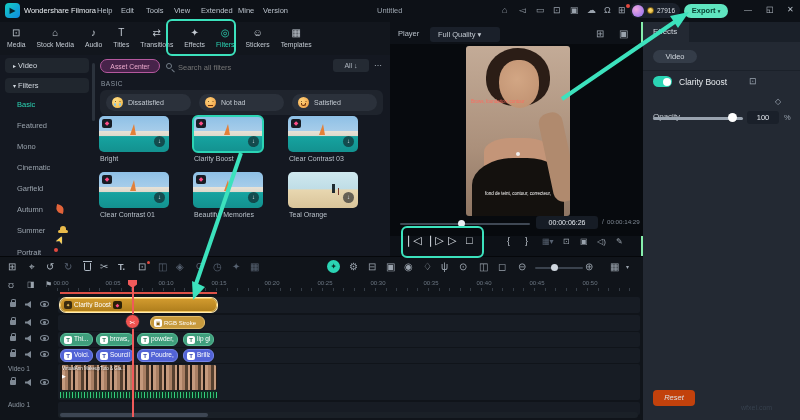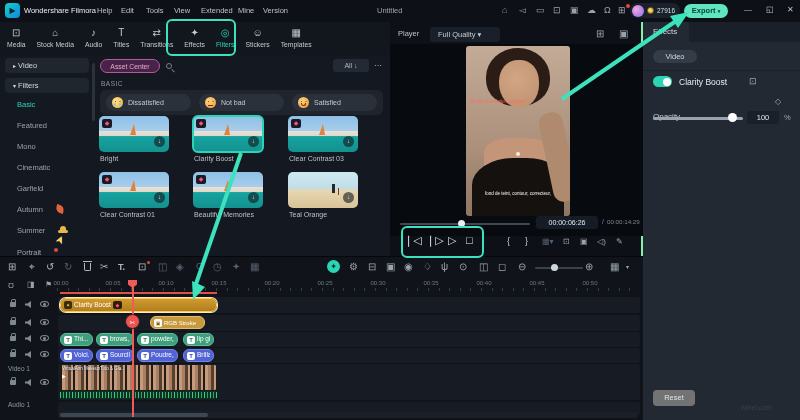--- a/index.html
+++ b/index.html
@@ -82,21 +82,21 @@
   
   .rightpanel{position:absolute;left:643px;top:22px;width:157px;height:398px;background:#232933;}
   .rp-tabs{position:absolute;left:0;top:0;width:157px;height:20px;background:#1a2029;}
   .rp-tab{position:absolute;left:0;top:0;width:46px;height:20px;background:#232933;color:#d3d9e0;font-size:8px;line-height:20px;padding-left:10px;box-sizing:border-box;}
   .vpill{position:absolute;left:10px;top:28px;width:44px;height:13px;background:#343c48;border-radius:7px;color:#d3d9e0;font-size:7.5px;text-align:center;line-height:13px;}
   .toggle{position:absolute;left:10px;top:54px;width:19px;height:11px;background:#2bd4b4;border-radius:6px;}
   .toggle::after{content:"";position:absolute;right:1.5px;top:1.5px;width:8px;height:8px;background:#fff;border-radius:50%;}
   .slidertrack{position:absolute;left:10px;top:95px;width:90px;height:3px;background:#99a3af;border-radius:2px;}
   .sliderknob{position:absolute;left:85px;top:91px;width:9px;height:9px;background:#fff;border-radius:50%;}
   .valbox{position:absolute;left:104px;top:89px;width:32px;height:13px;background:#1a202a;border-radius:3px;color:#e4e9ef;font-size:7.5px;text-align:center;line-height:13px;}
-  .resetbtn{position:absolute;left:10px;top:368px;width:42px;height:16px;background:#737373;border-radius:4px;color:#dde2e8;font-size:7.5px;text-align:center;line-height:16px;}
+  .resetbtn{position:absolute;left:10px;top:368px;width:42px;height:16px;background:#c2410c;border-radius:4px;color:#dde2e8;font-size:7.5px;text-align:center;line-height:16px;font-style:italic;}
   .watermark{position:absolute;left:98px;top:382px;font-size:7px;color:#36404d;}
   
   .timeline{position:absolute;left:0;top:256px;width:643px;height:164px;background:#10141a;border-top:1px solid #05070a;}
   .ruler{position:absolute;left:57px;top:22px;width:583px;height:12px;
          background:repeating-linear-gradient(90deg,#353d47 0 1px,transparent 1px 10.6px);background-size:100% 3px;background-position:0 100%;background-repeat:no-repeat;}
   .rlabel{position:absolute;top:1px;width:20px;text-align:center;font-size:6px;color:#6b7682;}
   .lane{position:absolute;left:58px;width:582px;background:#171c24;border-radius:2px;}
   .clip{position:absolute;box-sizing:border-box;border-radius:6px;display:flex;align-items:center;gap:2px;padding:0 3px;overflow:hidden;white-space:nowrap;}
   .cliptext{font-size:6.5px;color:#fff;overflow:hidden;}
   .tbadge{width:8px;height:8px;border-radius:2px;background:#fff;font-size:6px;font-weight:bold;text-align:center;line-height:8px;flex:none;}
@@ -228,20 +228,21 @@
       <span class="sitem" style="top:194px;">Portrait</span>
       <span class="mi mi-leaf" style="left:56px;top:150px;"></span>
       <span class="mi mi-hat" style="left:58px;top:175px;"></span>
       <span class="reddot" style="left:54px;top:193px;"></span>
       <div class="vscroll"></div>
     </div>
 
     <div class="assetarea">
       <div class="badge">Asset Center</div>
       <span class="mi mi-mag" style="left:70px;top:8px;"></span>
+      <input class="searchinput" placeholder="Search all filters" style="">
       <div class="allpill">All ↓</div>
       <span class="abs" style="left:278px;top:7px;font-size:8px;color:#aeb6bf;">⋯</span>
       <span class="section">BASIC</span>
 
       <div class="fbwrap">
         <div class="fbpill" style="left:6px;">
           <span class="face cry"></span>
           <span class="fblabel">Dissatisfied</span>
         </div>
         <div class="fbpill" style="left:99px;">

